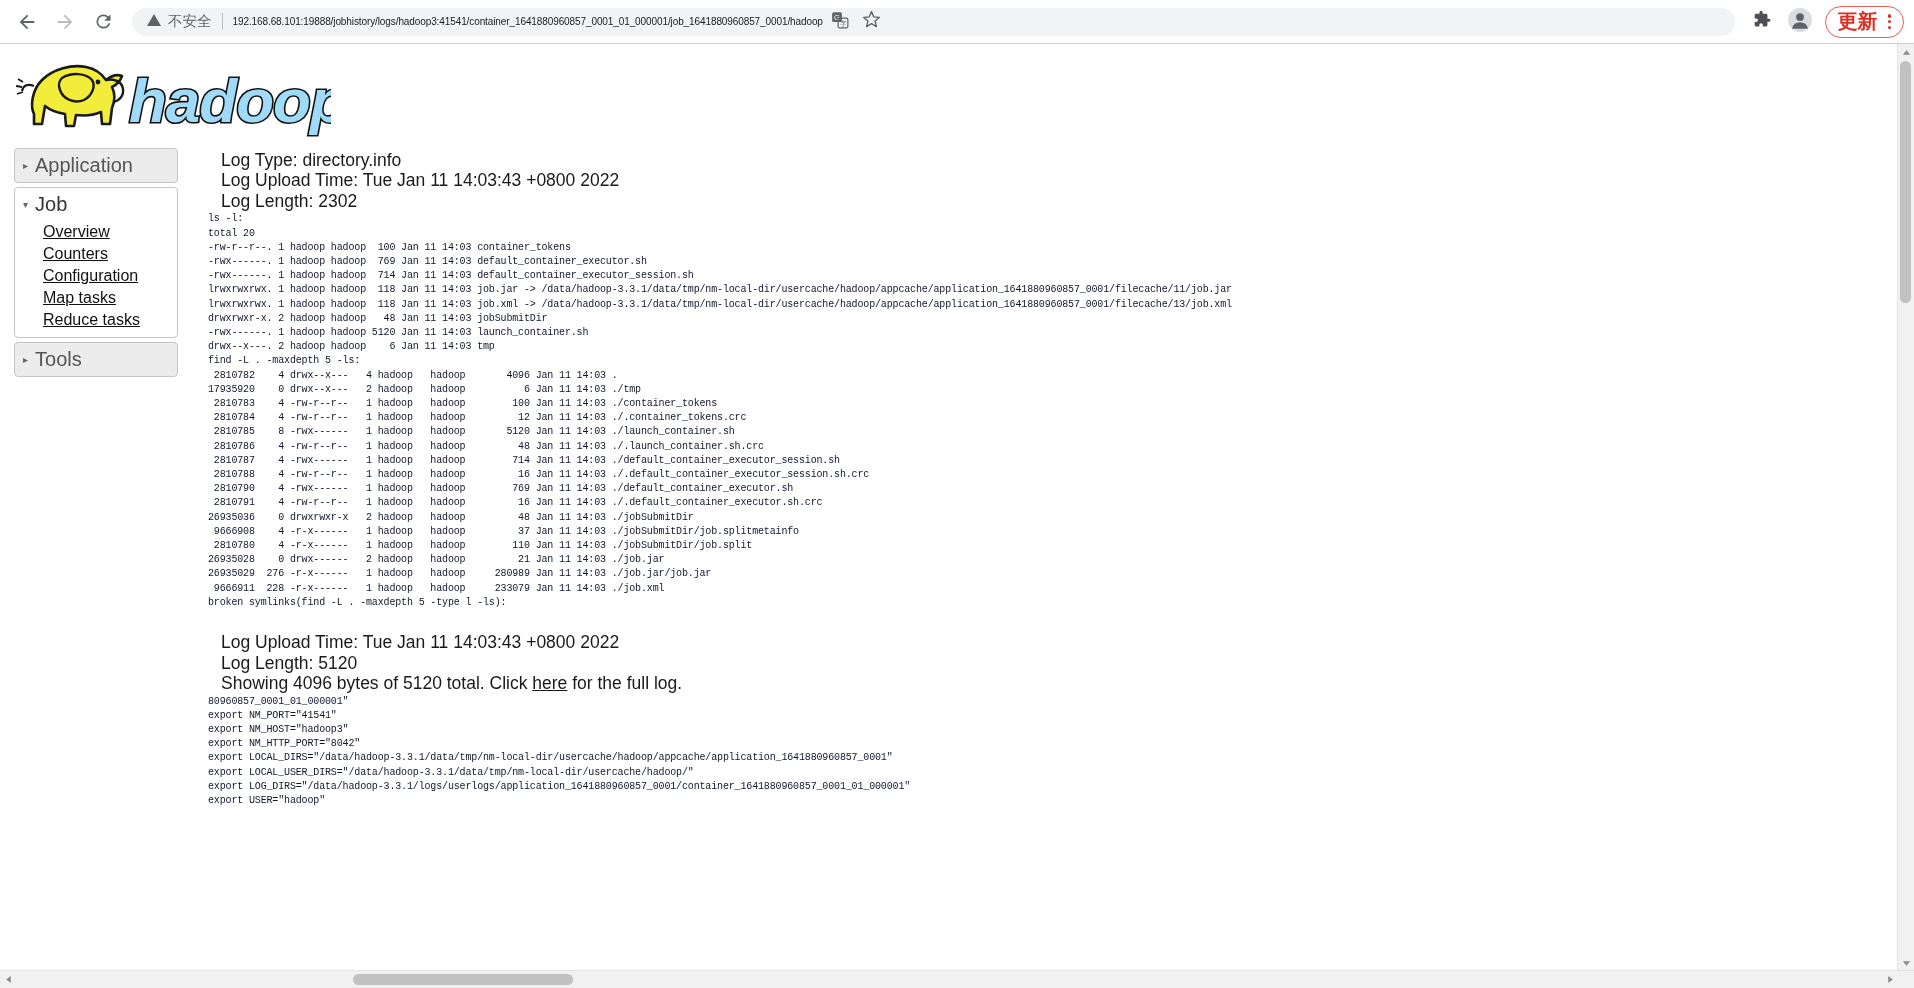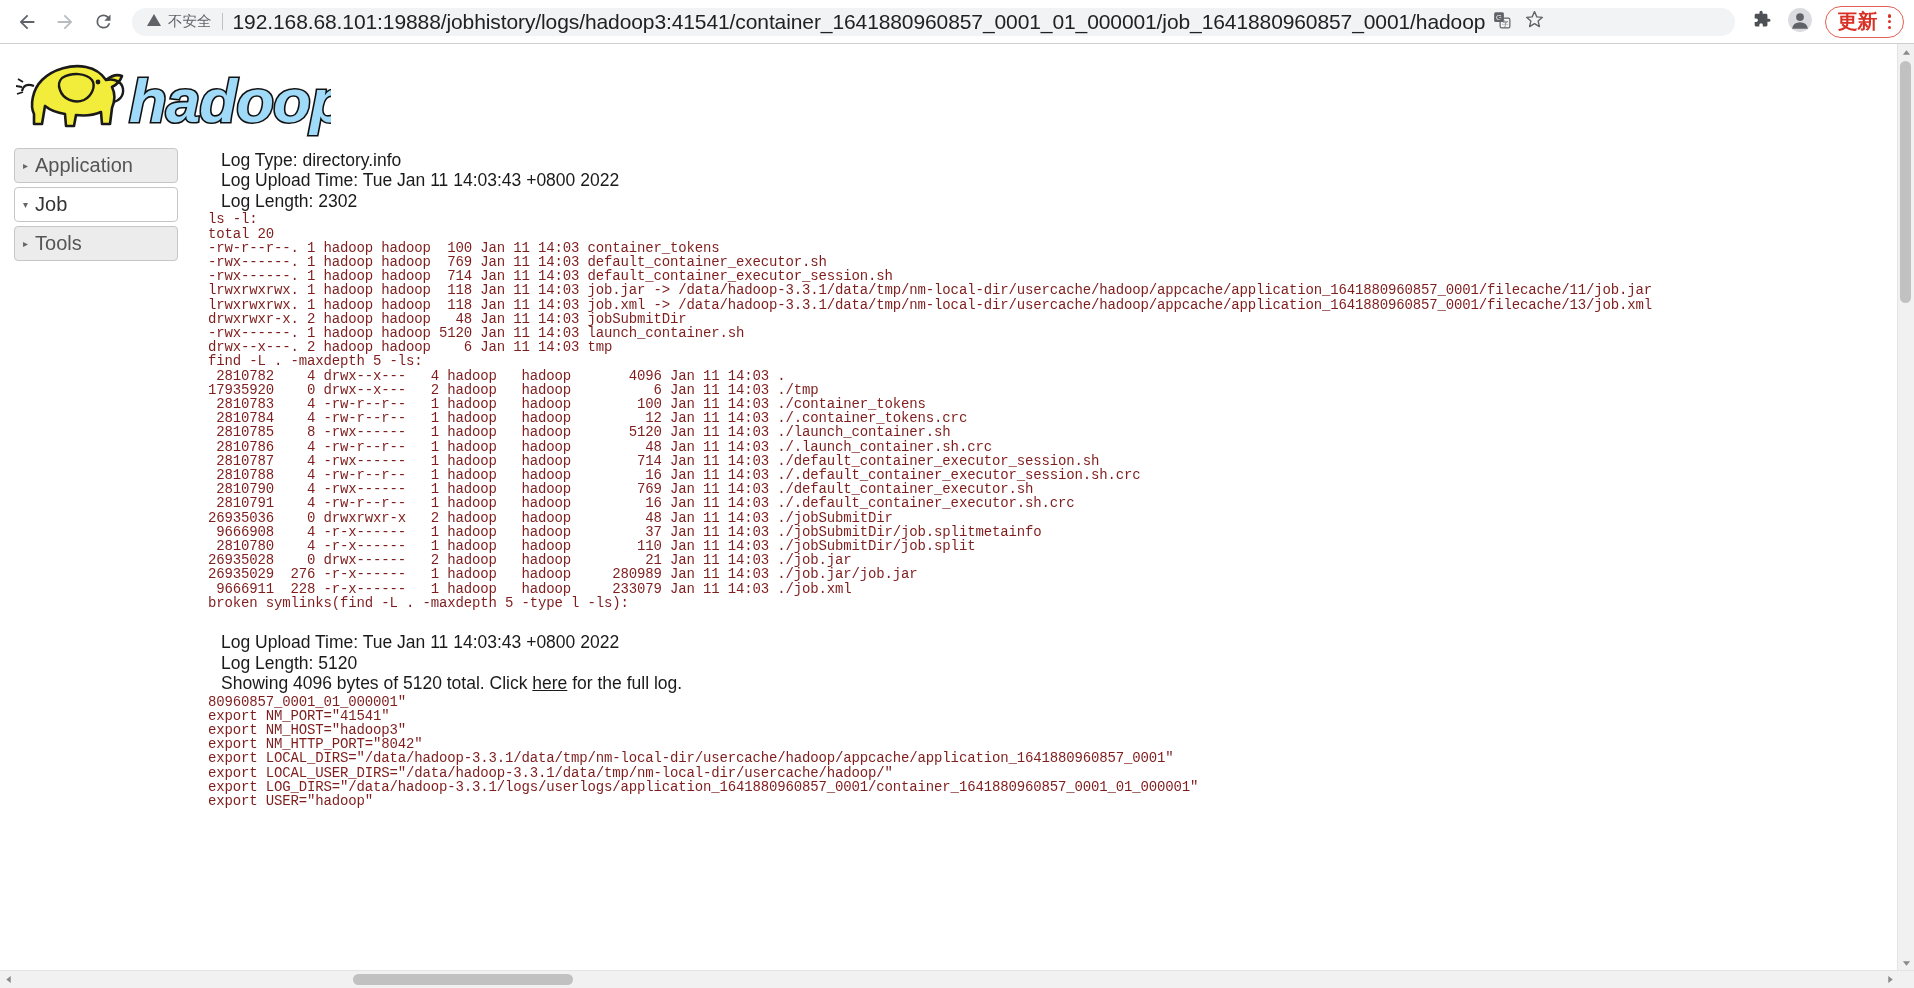--- a/index.html
+++ b/index.html
@@ -63,21 +63,21 @@
   }
   #security-chip .warn-tri { margin-right: 6px; display:block; }
   .chip-divider {
     width: 1px;
     height: 17px;
     background: #bdc1c6;
     margin: 0 10px;
     flex: 0 0 auto;
   }
   #url-text {
-    font-size: 21px;
+    font-size: 10px;
     color: #202124;
     white-space: nowrap;
     overflow: hidden;
     text-overflow: ellipsis;
     letter-spacing: -0.1px;
   }
   .omni-icon {
     width: 30px;
     height: 30px;
     display: flex;
@@ -208,24 +208,24 @@
     color: #1a1a1a;
     line-height: 1.17;
     white-space: nowrap;
     margin-left: 13px;
   }
   .log-meta a {
     color: #1a1a1a;
   }
   pre.log-body {
     font-family: "Liberation Mono", "DejaVu Sans Mono", monospace;
-    font-size: 14px;
+    font-size: 10px;
     line-height: 14.2px;
     margin: 1px 0 0 0;
-    color: #7f1d1d;
+    color: #0f172a;
     white-space: pre;
     letter-spacing: -0.15px;
   }
   .gap { height: 22px; }
 
   
   #vscroll {
     position: absolute;
     top: 44px;
     right: 0;
@@ -395,20 +395,27 @@
         <div class="nav-head">
           <span class="nav-arrow">▸</span>
           <span>Application</span>
         </div>
       </div>
 
       <div class="nav-section">
         <div class="nav-head">
           <span class="nav-arrow">▾</span>
           <span>Job</span>
+        </div>
+        <div class="nav-links">
+          <a href="#">Overview</a>
+          <a href="#">Counters</a>
+          <a href="#">Configuration</a>
+          <a href="#">Map tasks</a>
+          <a href="#">Reduce tasks</a>
         </div>
       </div>
 
       <div class="nav-section collapsed">
         <div class="nav-head">
           <span class="nav-arrow">▸</span>
           <span>Tools</span>
         </div>
       </div>
 

